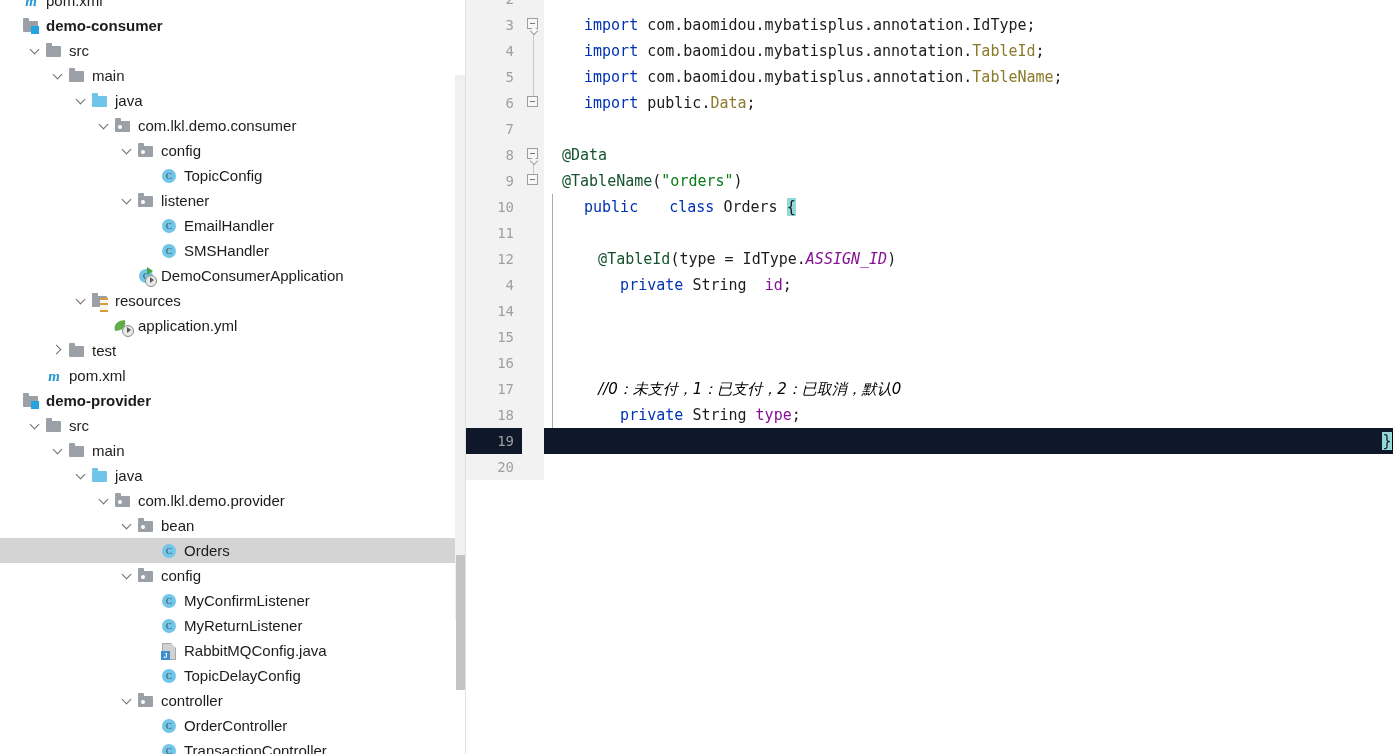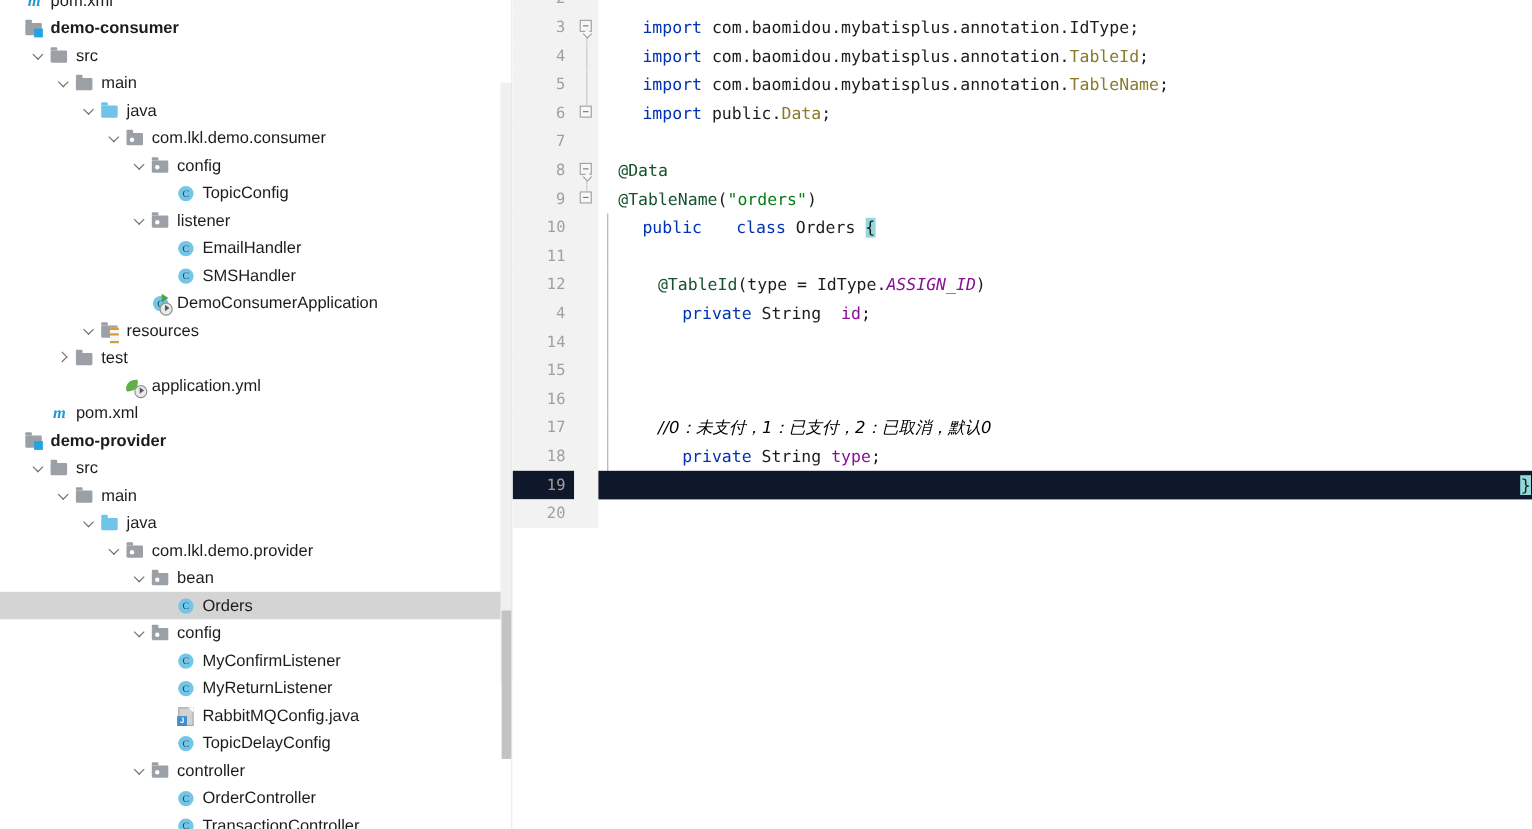--- a/index.html
+++ b/index.html
@@ -249,36 +249,36 @@
           <span style="flex: 0 0 75px;"></span>
           <span class="arrow down"></span>
           <span class="ico">
             <span class="f-tab"></span>
             <span class="f-body"></span>
             <span class="res-lines"></span>
           </span>
           <span class="lbl">resources</span>
         </div>
         <div class="row">
+          <span style="flex: 0 0 98px;"></span>
+          <span class="arrow"></span>
+          <span class="ico">
+            <span class="leaf"></span>
+            <span class="run-badge"></span>
+          </span>
+          <span class="lbl">application.yml</span>
+        </div>
+        <div class="row">
           <span style="flex: 0 0 52px;"></span>
           <span class="arrow right"></span>
           <span class="ico">
             <span class="f-tab"></span>
             <span class="f-body"></span>
           </span>
           <span class="lbl">test</span>
-        </div>
-        <div class="row">
-          <span style="flex: 0 0 98px;"></span>
-          <span class="arrow"></span>
-          <span class="ico">
-            <span class="leaf"></span>
-            <span class="run-badge"></span>
-          </span>
-          <span class="lbl">application.yml</span>
         </div>
         <div class="row">
           <span style="flex: 0 0 29px;"></span>
           <span class="arrow"></span>
           <span class="ico">
             <span class="m-ico">m</span>
           </span>
           <span class="lbl">pom.xml</span>
         </div>
         <div class="row">

